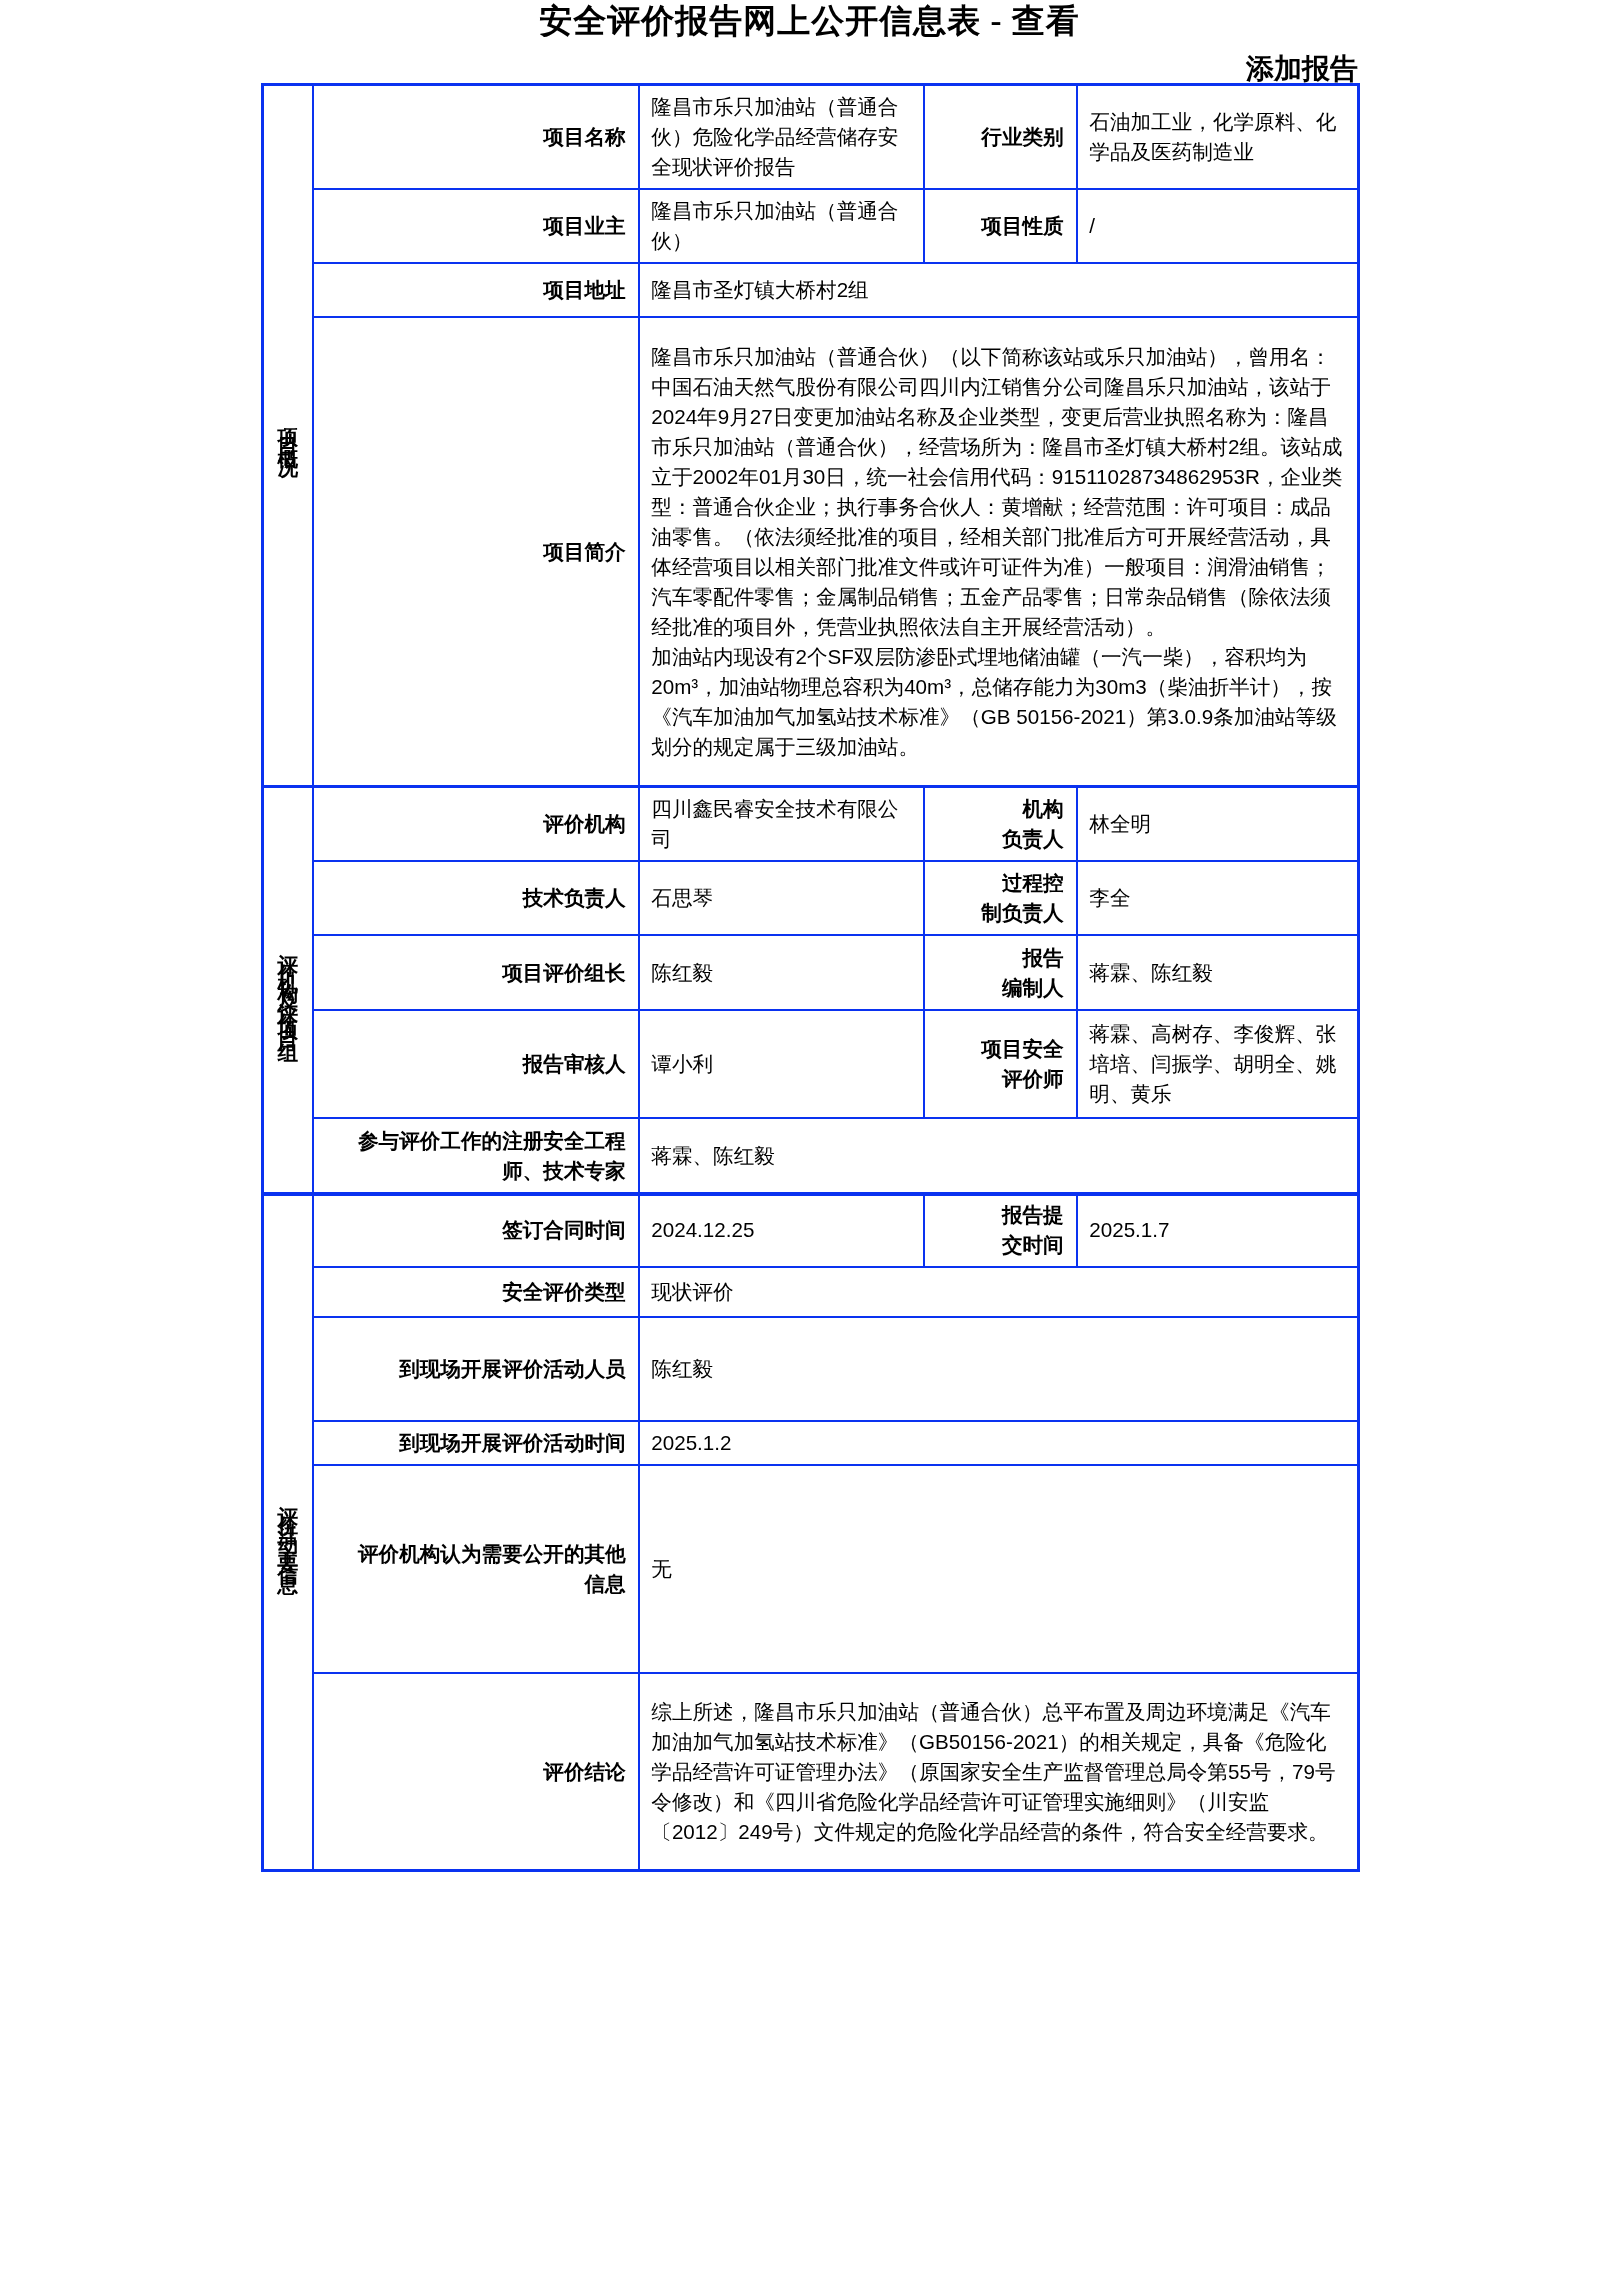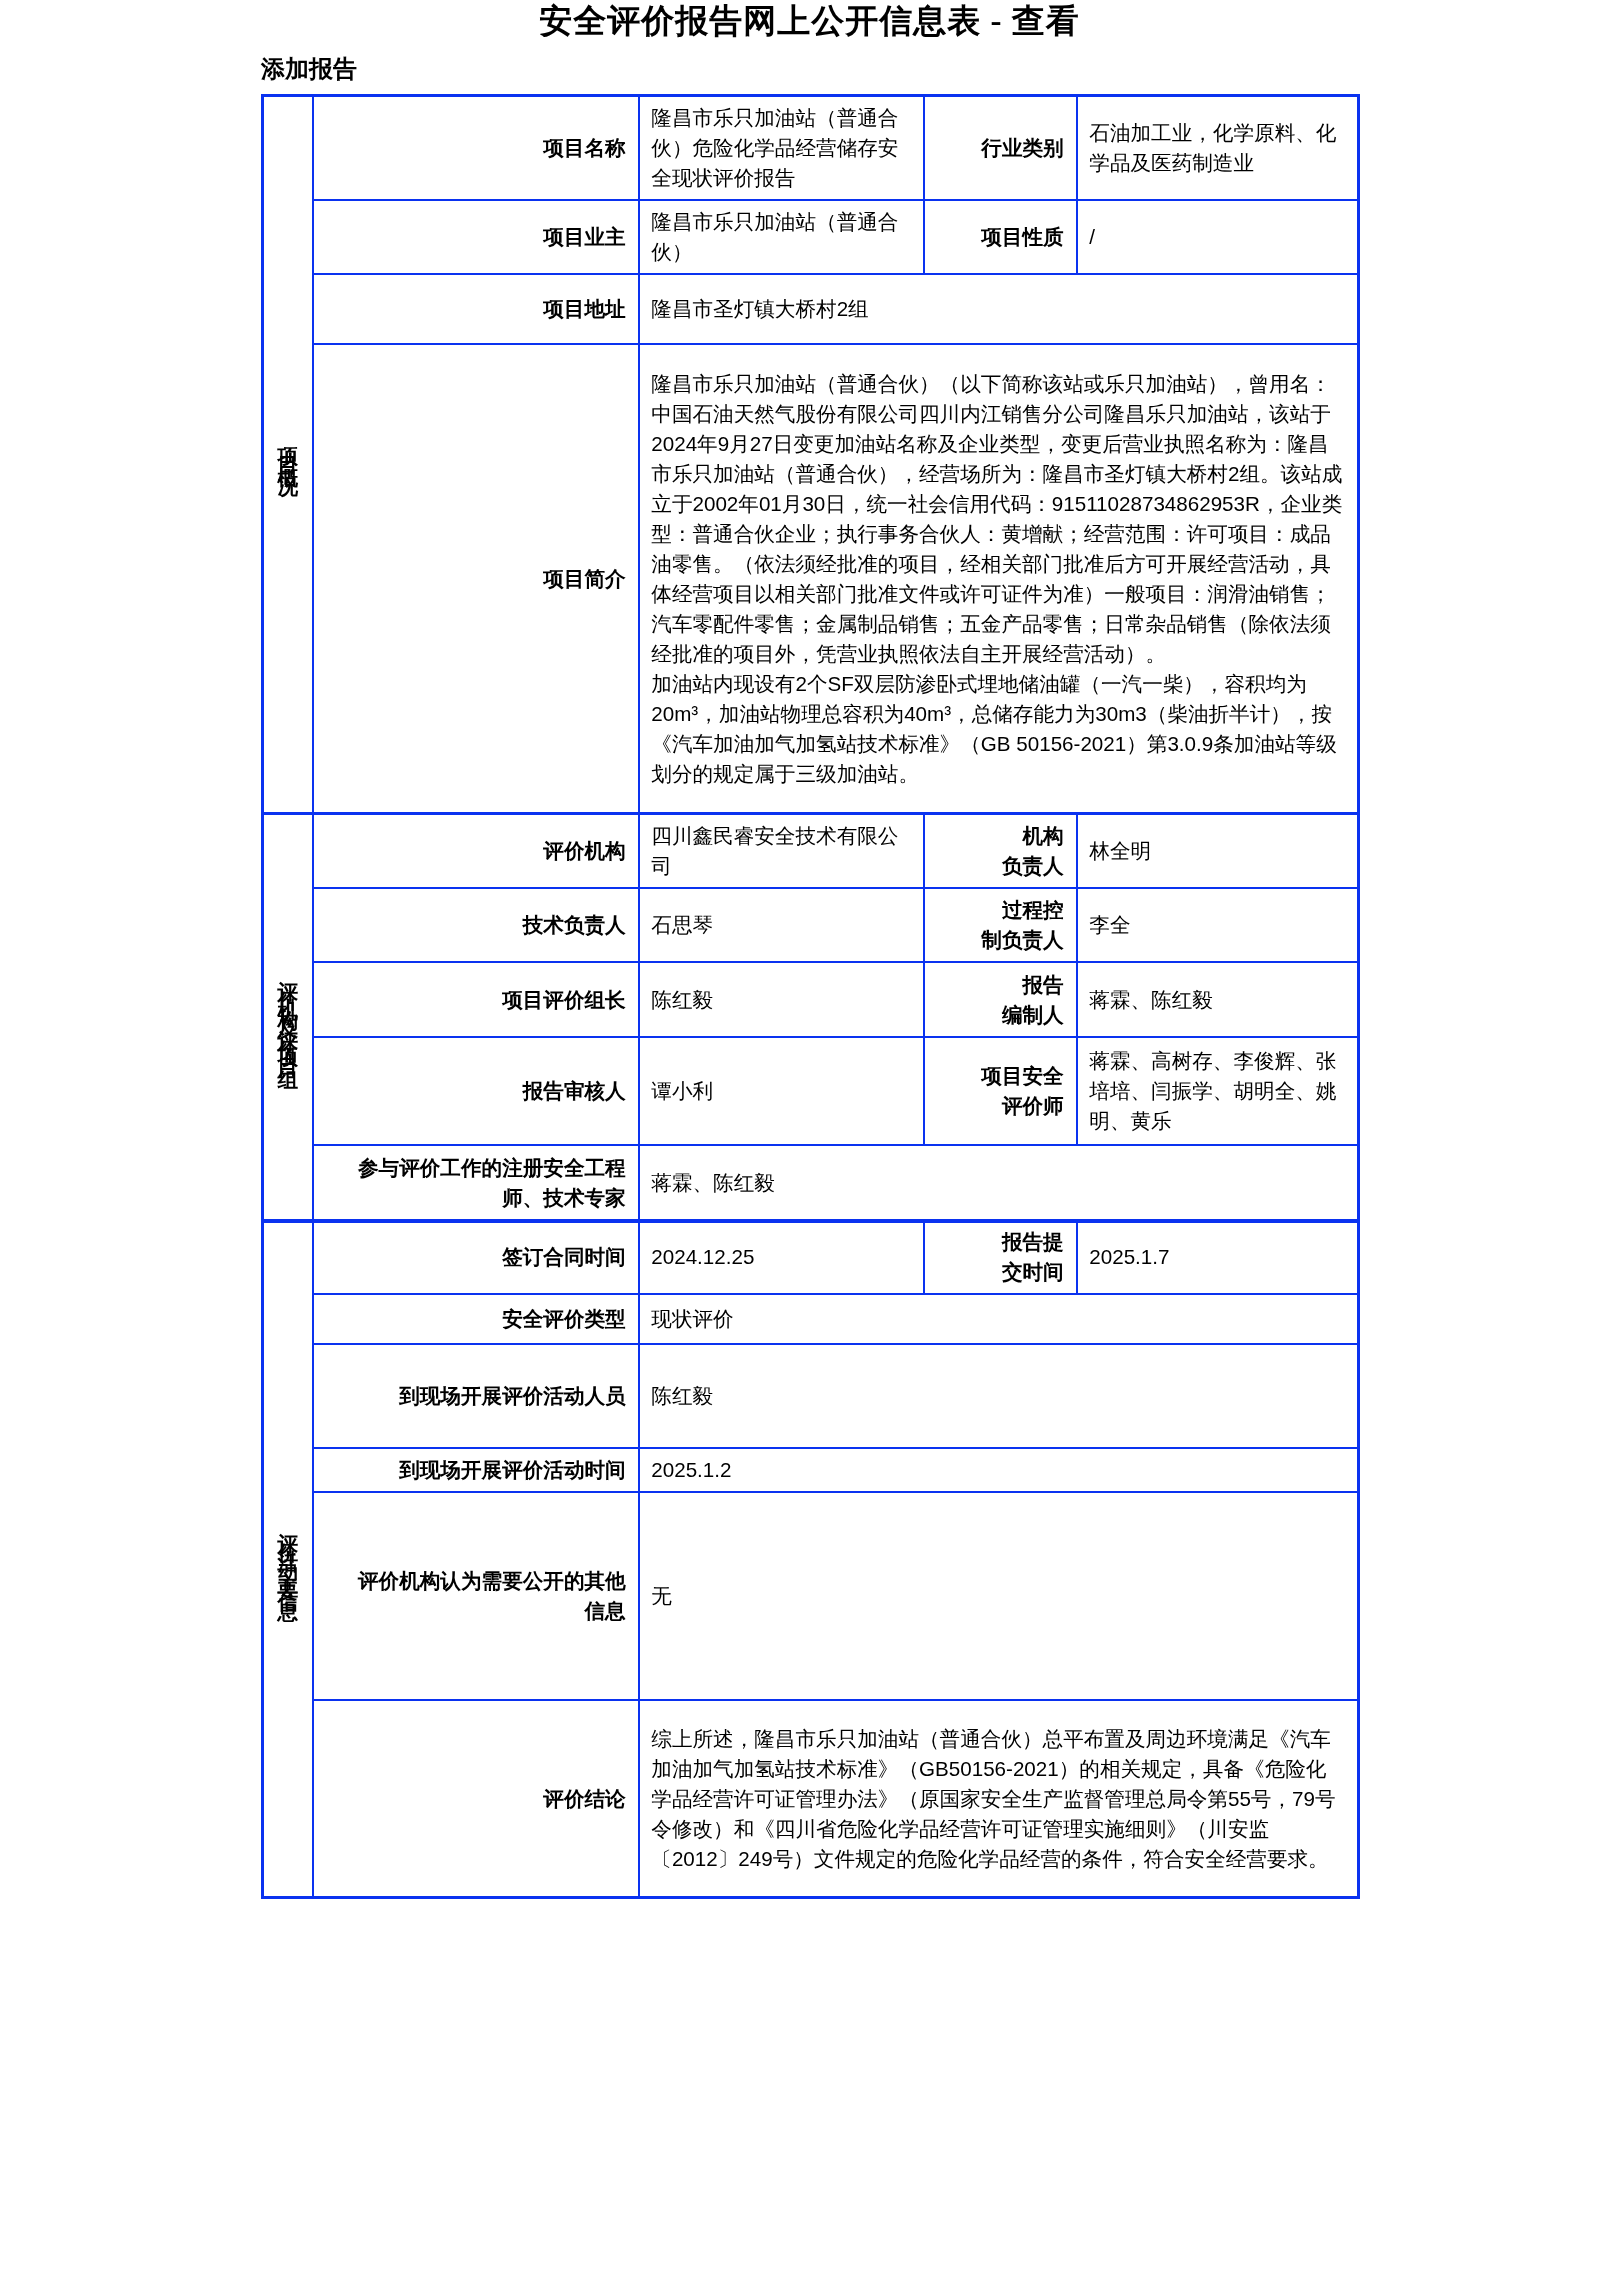--- a/index.html
+++ b/index.html
@@ -13,22 +13,23 @@
     color:var(--text);
   }
   .wrapper{width:1097px;margin-left:261px;}
   .doc-title{
     text-align:center;
     font-family:"Liberation Serif","DejaVu Serif",serif;
     font-size:33px;font-weight:600;letter-spacing:1px;
     line-height:43px;white-space:nowrap;
   }
   .add-report{
-    font-size:24px;font-weight:bold;
-    margin-top:11.8px;margin-bottom:12px;
+    text-align:right;
+    font-size:28px;font-weight:bold;
+    margin-top:11.8px;margin-bottom:1px;
     line-height:27.4px;
   }
   .add-report span{cursor:pointer;}
   table.seg{
     width:1097px;table-layout:fixed;border-collapse:collapse;
     border:3.9px solid var(--border);
   }
   table.seg + table.seg{margin-top:-3.9px;}
   col.c0{width:50px;}
   col.c1{width:326px;}
@@ -54,21 +55,21 @@
   }
   td.lbl{
     font-weight:bold;text-align:right;
     padding:3.9px 11.8px;white-space:pre-line;margin-left:20px;
   }
   td.val{
     text-align:left;white-space:pre-line;
     padding:5.9px 11.8px;
   }
   
-  tr.r105{height:103px;} tr.r75{height:74px;} tr.r71{height:70px;}
+  tr.r105{height:103px;} tr.r75{height:74px;} tr.r71{height:54px;}
   tr.r480{height:470px;} tr.r77{height:75px;} tr.r110{height:108px;}
   tr.r78{height:76px;}  tr.r65{height:50px;} tr.r117{height:104px;}
   tr.r46{height:28px;}  tr.r212{height:208px;} tr.r202{height:198px;}
 </style>
 </head>
 <body>
 
 <div class="wrapper">
 
   <div class="doc-title">安全评价报告网上公开信息表 - 查看</div>

